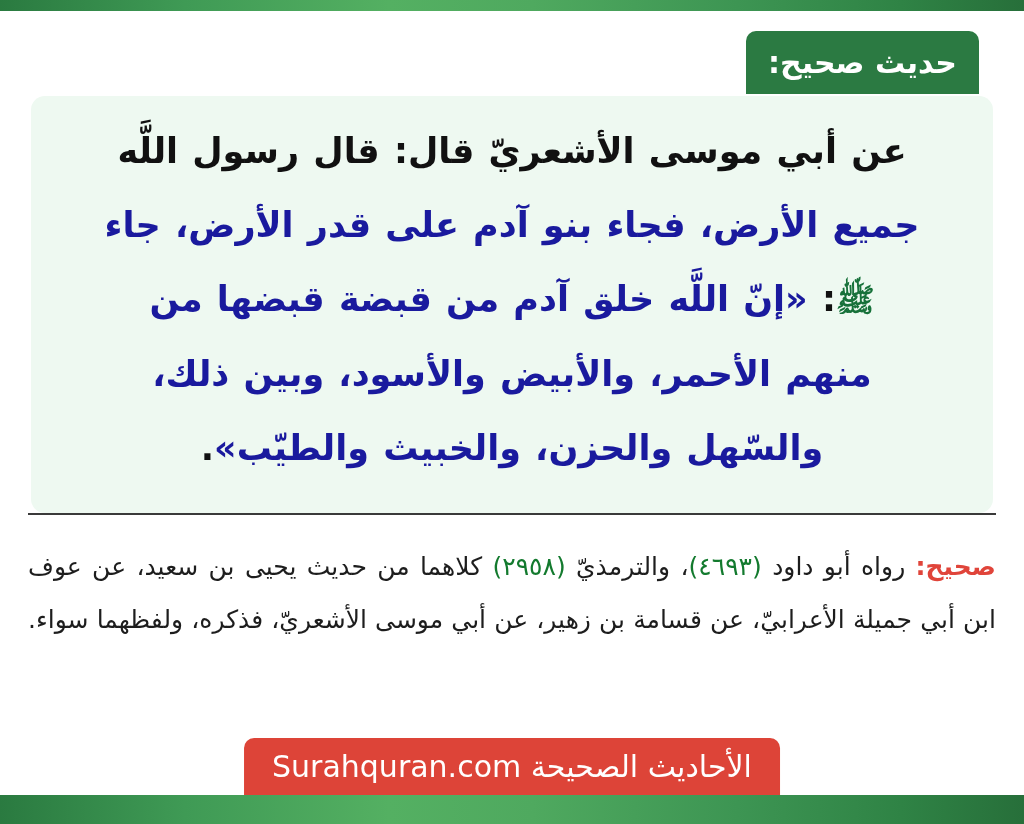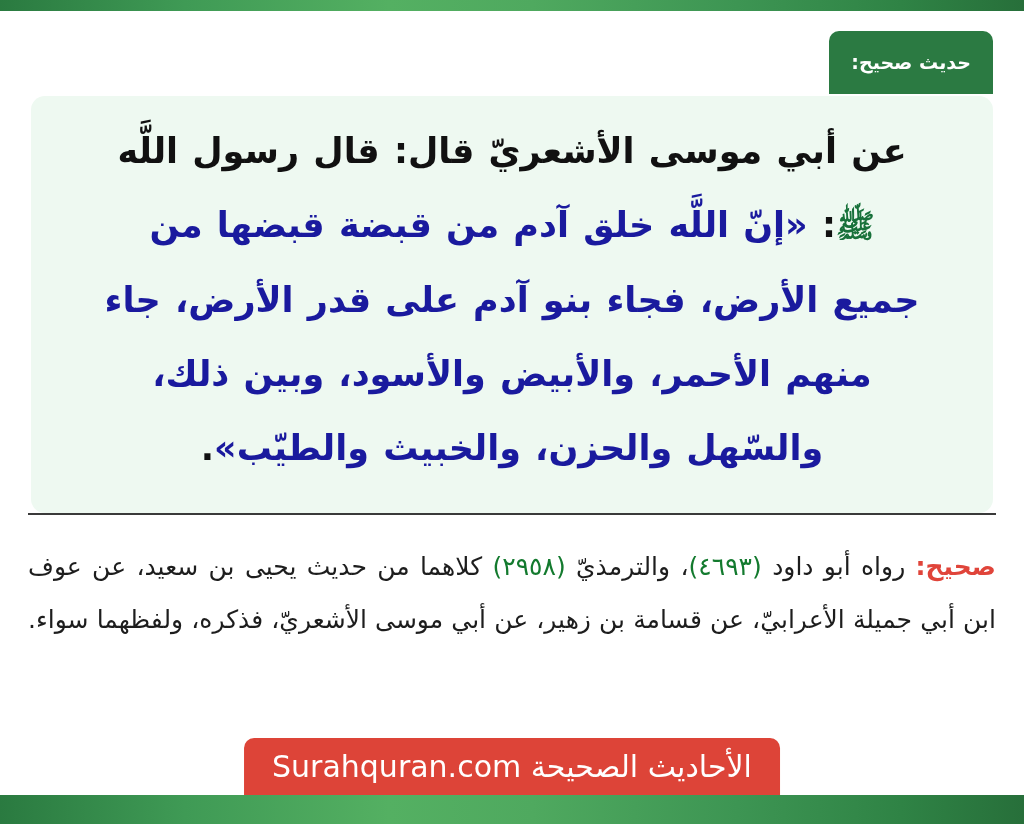--- a/index.html
+++ b/index.html
@@ -41,28 +41,28 @@
   
   .badge-row {
     position: absolute;
     top: 31px;
     left: 0;
     width: 1024px;
     height: 66px;
   }
   .badge {
     position: absolute;
-    right: 31px;
+    right: 45px;
     top: 0;
     height: 63px;
     padding: 0 22px;
     background: #2b7a42;
     border-radius: 10px 10px 0 0;
     color: #ffffff;
-    font-size: 19px;
+    font-size: 30px;
     font-weight: 700;
     line-height: 63px;
     letter-spacing: 0.5px;
     white-space: nowrap;
     direction: rtl;
     box-sizing: border-box;
   }
 
   
   .hadith-panel {
@@ -157,22 +157,22 @@
 
 <div class="strip strip-top"></div>
 
 <div class="badge-row">
   <div class="badge">حديث صحيح:</div>
 </div>
 
 <div class="hadith-panel">
   <div class="hadith-text">
       <div><span class="plain">عن أبي موسى الأشعريّ قال: قال رسول اللَّه</span></div>
+      <div><span class="quoted">جميع الأرض، فجاء بنو آدم على قدر الأرض، جاء</span></div>
       <div><span class="sallam">ﷺ</span><span class="plain">:</span><span class="quoted"> «إنّ اللَّه خلق آدم من قبضة قبضها من</span></div>
-      <div><span class="quoted">جميع الأرض، فجاء بنو آدم على قدر الأرض، جاء</span></div>
       <div><span class="quoted">منهم الأحمر، والأبيض والأسود، وبين ذلك،</span></div>
       <div><span class="quoted">والسّهل والحزن، والخبيث والطيّب»</span><span class="plain">.</span></div>
     </div>
 </div>
 
 <div class="divider"></div>
 
 <div class="attribution"><span class="grade">صحيح:</span><span class="plain"> رواه أبو داود </span><span class="refnum">(٤٦٩٣)</span><span class="plain">، والترمذيّ </span><span class="refnum">(٢٩٥٨)</span><span class="plain"> كلاهما من حديث يحيى بن سعيد، عن عوف ابن أبي جميلة الأعرابيّ، عن قسامة بن زهير، عن أبي موسى الأشعريّ، فذكره، ولفظهما سواء.</span></div>
 
 <div class="brand-banner">

